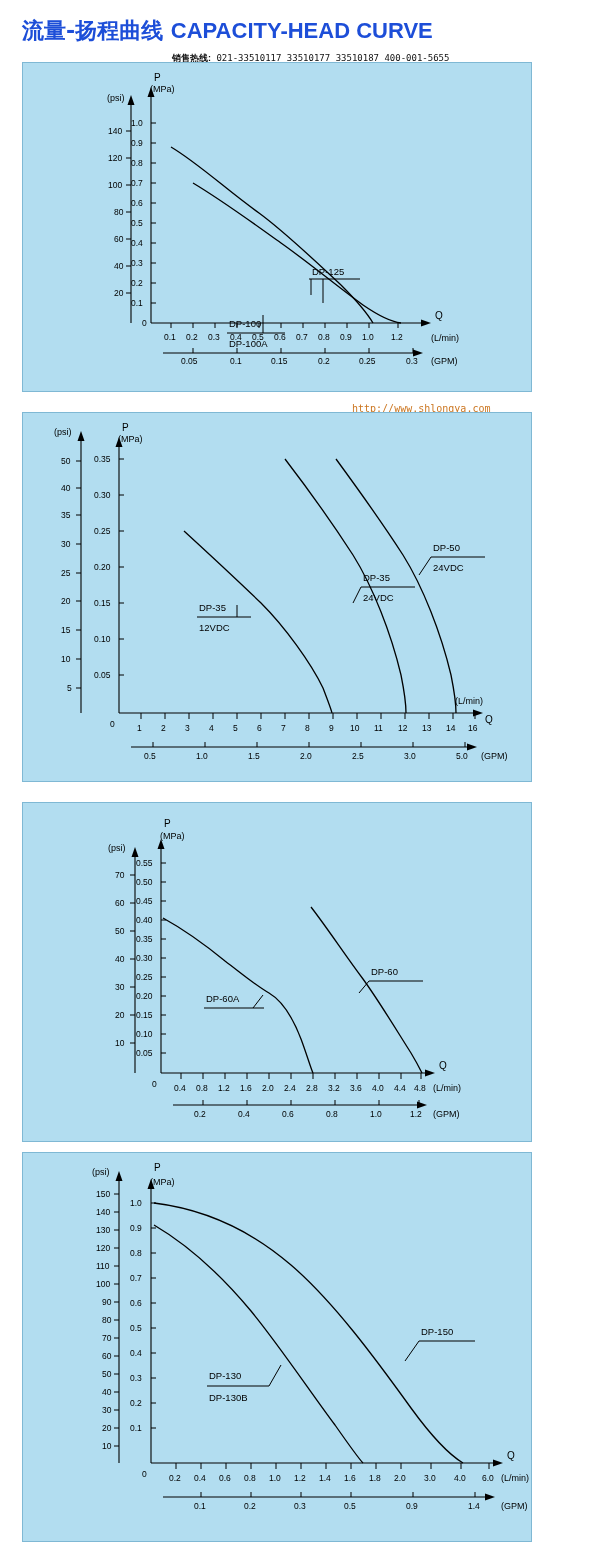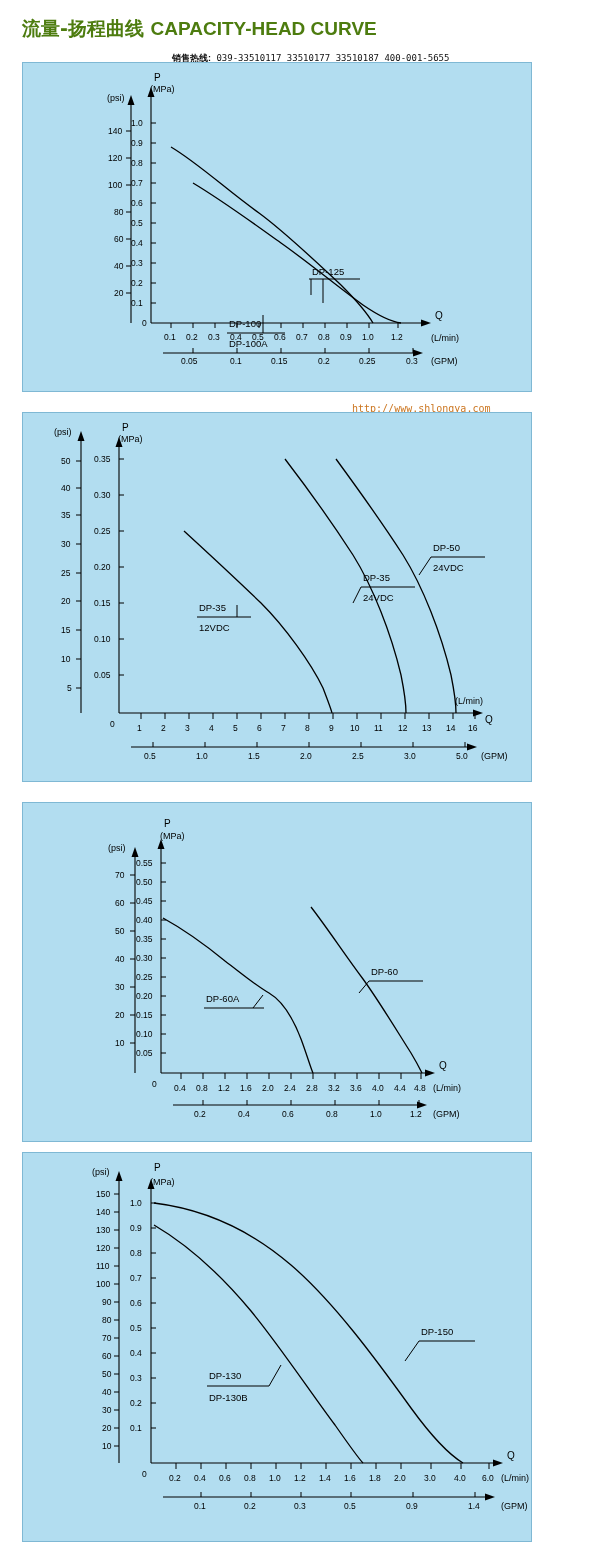--- a/index.html
+++ b/index.html
@@ -8,23 +8,23 @@
     width: 602px;
     height: 1554px;
     background: #ffffff;
     font-family: "Liberation Sans", sans-serif;
     position: relative;
   }
   .page-title {
     position: absolute;
     left: 22px;
     top: 16px;
-    font-size: 19px;
+    font-size: 22px;
     font-weight: bold;
-    color: #4d7c0f;
+    color: #1d4ed8;
     letter-spacing: 0px;
     white-space: nowrap;
   }
   .page-title .cn { font-family: "DejaVu Sans", sans-serif; }
   .hotline {
     position: absolute;
     left: 172px;
     top: 52px;
     font-size: 9px;
     color: #111;
@@ -62,21 +62,21 @@
   .lbl  { font-size: 8.5px; }
   .lbl10{ font-size: 10px; }
   .unit { font-size: 9px; }
   .sername { font-size: 9.5px; }
 </style>
 </head>
 <body>
 
 <div class="page-title"><span class="cn">流量-扬程曲线 </span><span>CAPACITY-HEAD CURVE</span></div>
 
-<div class="hotline"><b>销售热线:</b> <span>039-33510117  33510177  33510187  400-001-5655</span></div>
+<div class="hotline"><b>销售热线:</b> <span>021-33510117  33510177  33510187  400-001-5655</span></div>
 
 <div class="watermark">http://www.shlongya.com</div>
 
 <div class="panel p1">
 <svg width="508" height="328" viewBox="0 0 508 328">
 
   <line class="axis" x1="128" y1="260" x2="128" y2="32"></line>
   <polygon points="128,24 124.5,34 131.5,34" fill="#000"></polygon>
   <line class="axis" x1="128" y1="260" x2="400" y2="260"></line>
   <polygon points="408,260 398,256.5 398,263.5" fill="#000"></polygon>

